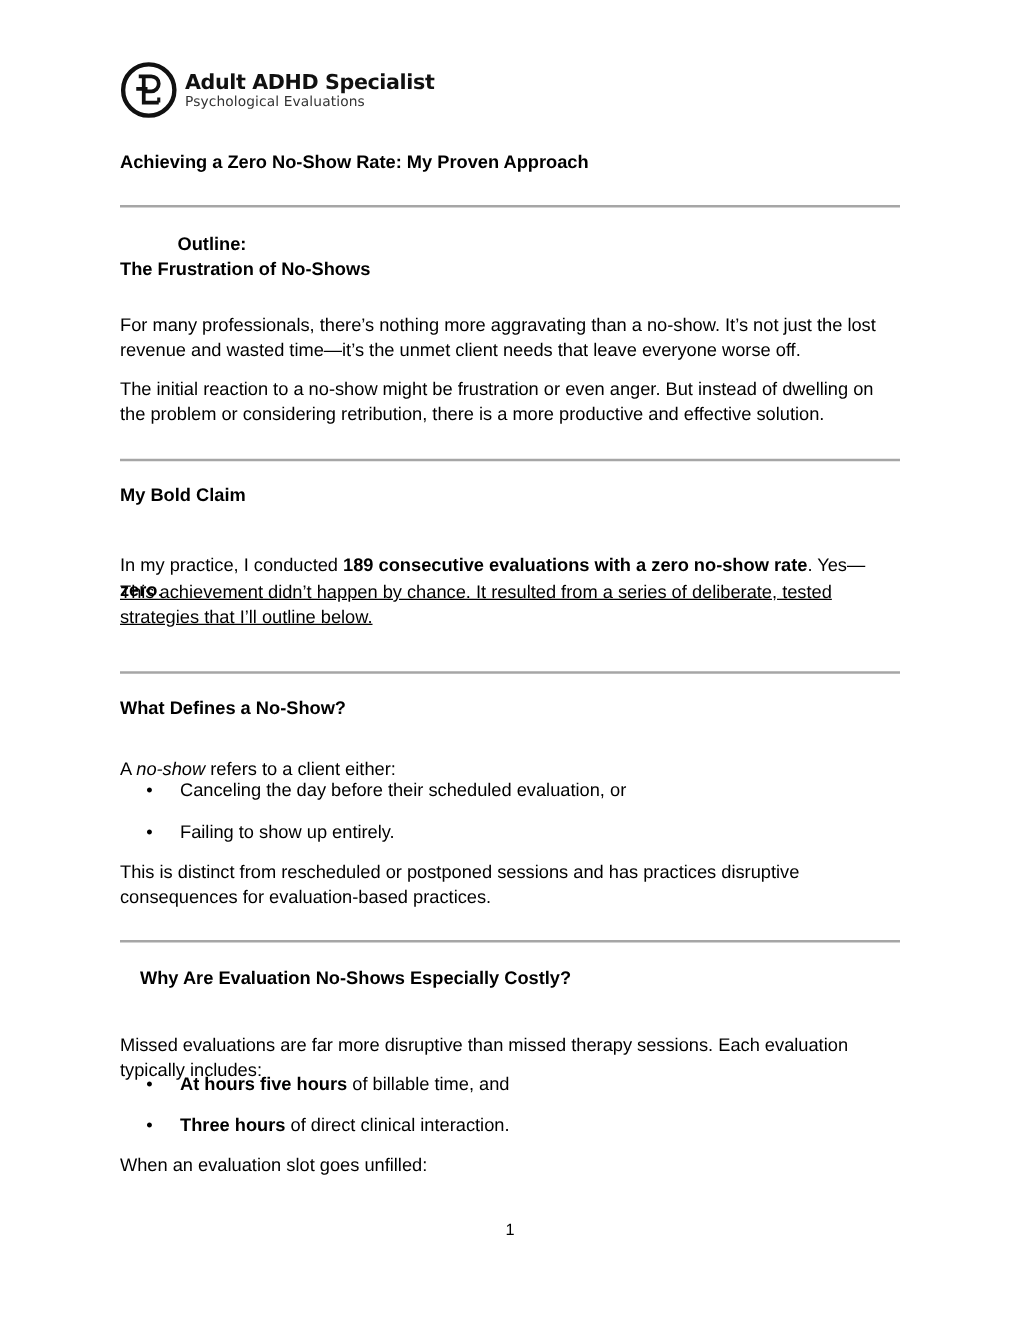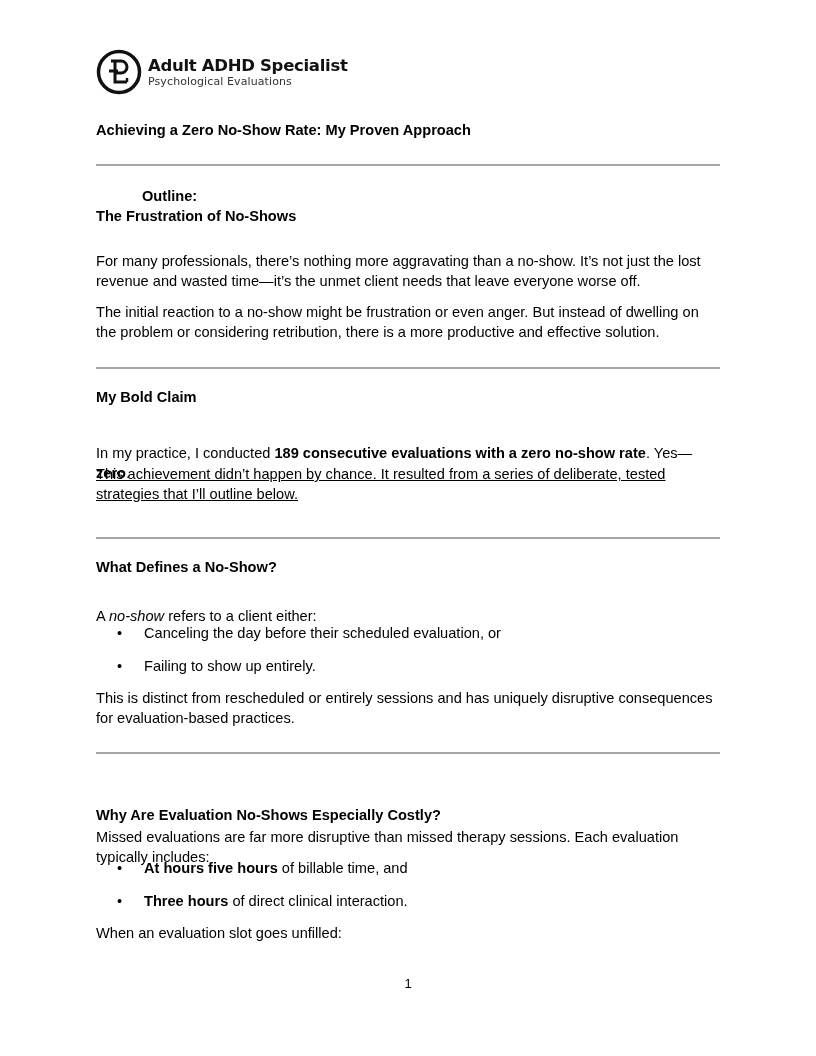--- a/index.html
+++ b/index.html
@@ -54,24 +54,24 @@
 <div class="abs h" style="top:557px;">What Defines a No-Show?</div>
 <div class="abs p" style="top:590px;margin-top:16px;"><span>A </span><i>no-show</i><span> refers to a client either:</span></div>
 <div class="bullet-row" style="top:623px;">
     <span class="bullet">•</span>
     <span class="btxt">Canceling the day before their scheduled evaluation, or</span>
   </div>
 <div class="bullet-row" style="top:656px;">
     <span class="bullet">•</span>
     <span class="btxt">Failing to show up entirely.</span>
   </div>
-<div class="abs p" style="top:688px;">This is distinct from rescheduled or entirely sessions and has uniquely disruptive consequences for evaluation-based practices.</div>
+<div class="abs p" style="top:688px;">This is distinct from rescheduled or postponed sessions and has practices disruptive consequences for evaluation-based practices.</div>
 <div class="hr" style="top:752px;"></div>
 
-<div class="abs h" style="top:805px;">Why Are Evaluation No-Shows Especially Costly?</div>
+<div class="abs h" style="top:773px;margin-left:16px;">Why Are Evaluation No-Shows Especially Costly?</div>
 <div class="abs p" style="top:827px;">Missed evaluations are far more disruptive than missed therapy sessions. Each evaluation typically includes:</div>
 <div class="bullet-row" style="top:858px;">
     <span class="bullet">•</span>
     <span class="btxt"><b>At hours five hours</b><span> of billable time, and</span></span>
   </div>
 <div class="bullet-row" style="top:891px;">
     <span class="bullet">•</span>
     <span class="btxt"><b>Three hours</b><span> of direct clinical interaction.</span></span>
   </div>
 <div class="abs p" style="top:923px;">When an evaluation slot goes unfilled:</div>

